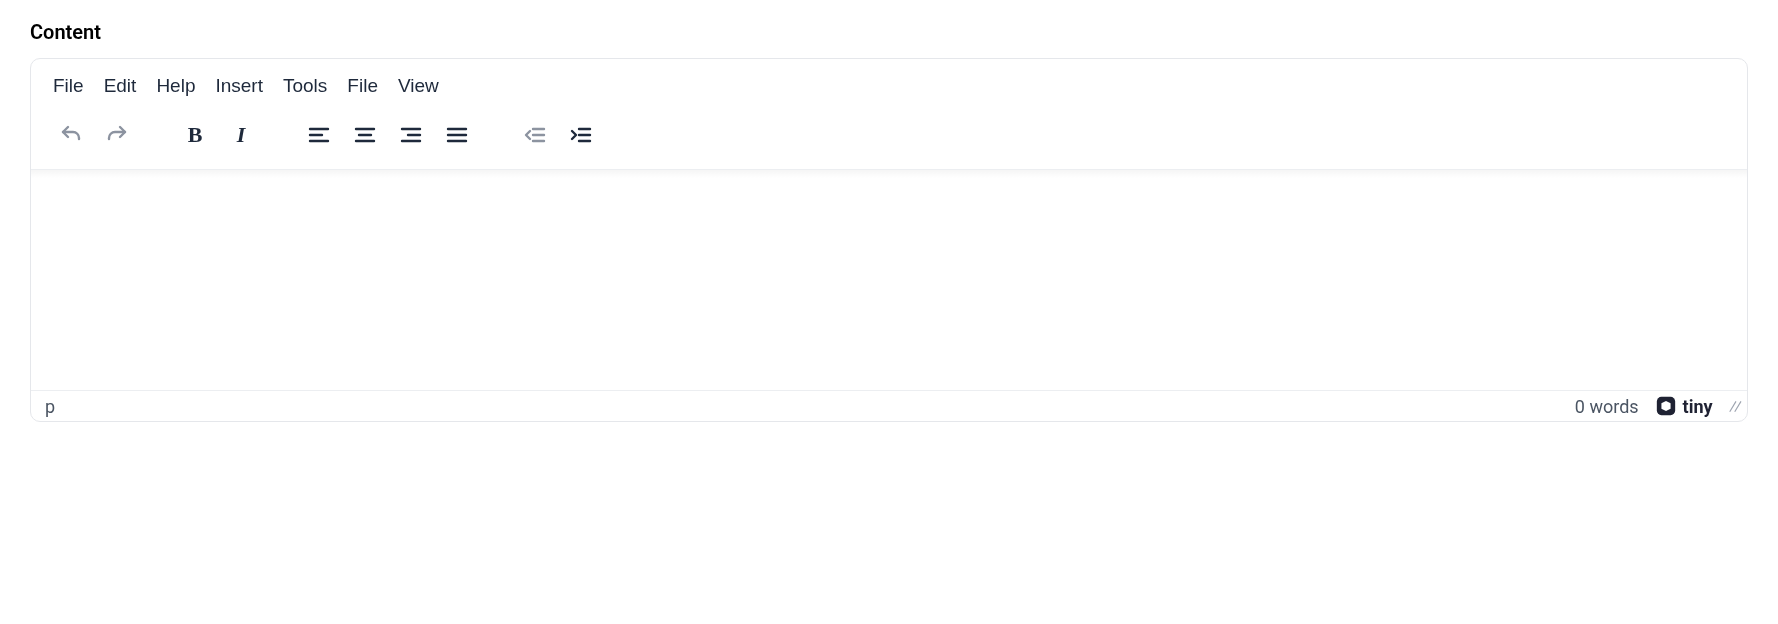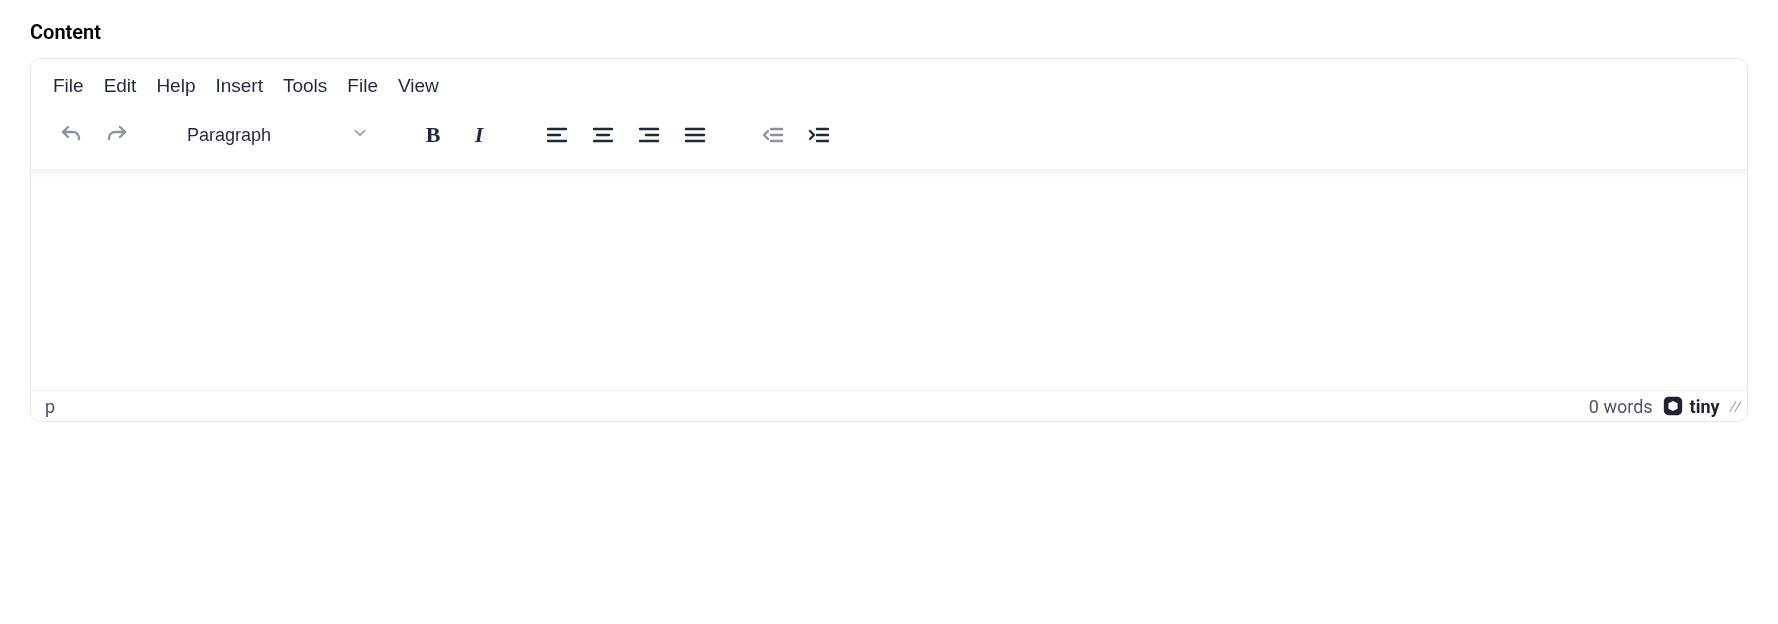--- a/index.html
+++ b/index.html
@@ -95,21 +95,21 @@
       align-items: center;
       justify-content: space-between;
       border-top: 1px solid #eceef1;
       padding: 4px 6px 4px 14px;
       font-size: 18px;
       color: #4b5563;
     }
     .status-right {
       display: flex;
       align-items: center;
-      gap: 9px;
+      gap: 16px;
     }
     .branding {
       display: inline-flex;
       align-items: center;
       gap: 6px;
       color: #1f2233;
       font-weight: 700;
       font-size: 18px;
     }
     .branding-icon {
@@ -156,28 +156,20 @@
       <button class="tool-btn muted">
         <span>
           <svg viewBox="0 0 24 24" fill="none" stroke="currentColor" stroke-width="2.4" stroke-linecap="round" stroke-linejoin="round">
               <path d="M15 14l5-5-5-5"></path>
               <path d="M20 9H10a6 6 0 0 0-6 6v1"></path>
             </svg>
         </span>
       </button>
     </div>
 
-    <button class="block-select">
-      <span>Paragraph</span>
-      <span class="chev">
-        <svg width="18" height="18" viewBox="0 0 24 24" fill="none" stroke="currentColor" stroke-width="2.2" stroke-linecap="round" stroke-linejoin="round">
-            <polyline points="6 9 12 15 18 9"></polyline>
-          </svg>
-      </span>
-    </button>
 
     <div class="tool-group sep">
       <button class="tool-btn bold-btn">
         <span>B</span>
       </button>
       <button class="tool-btn italic-btn">
         <span>I</span>
       </button>
     </div>
 

